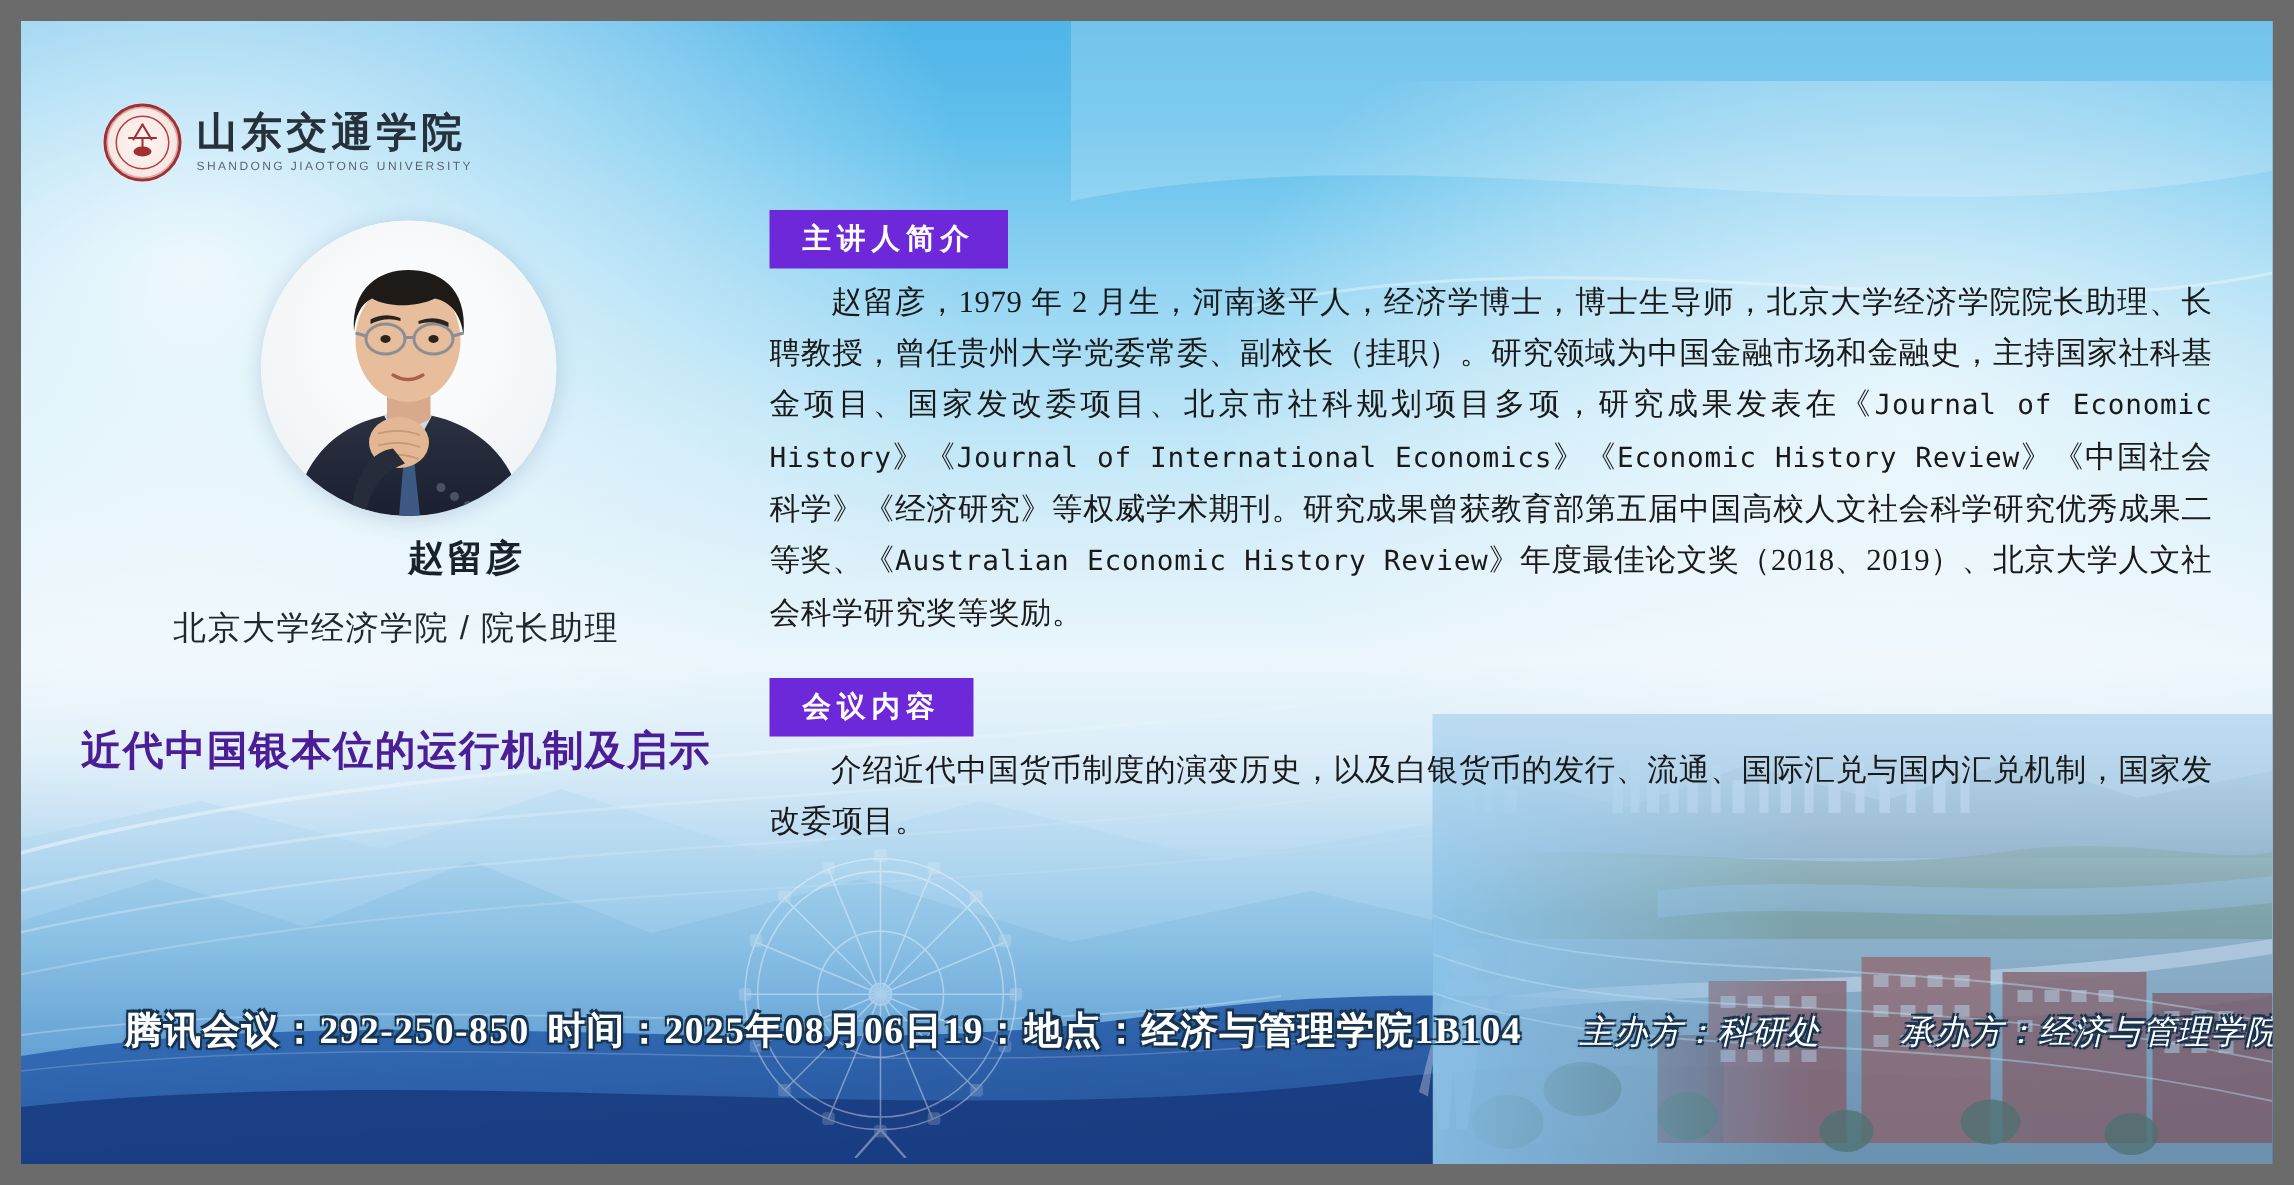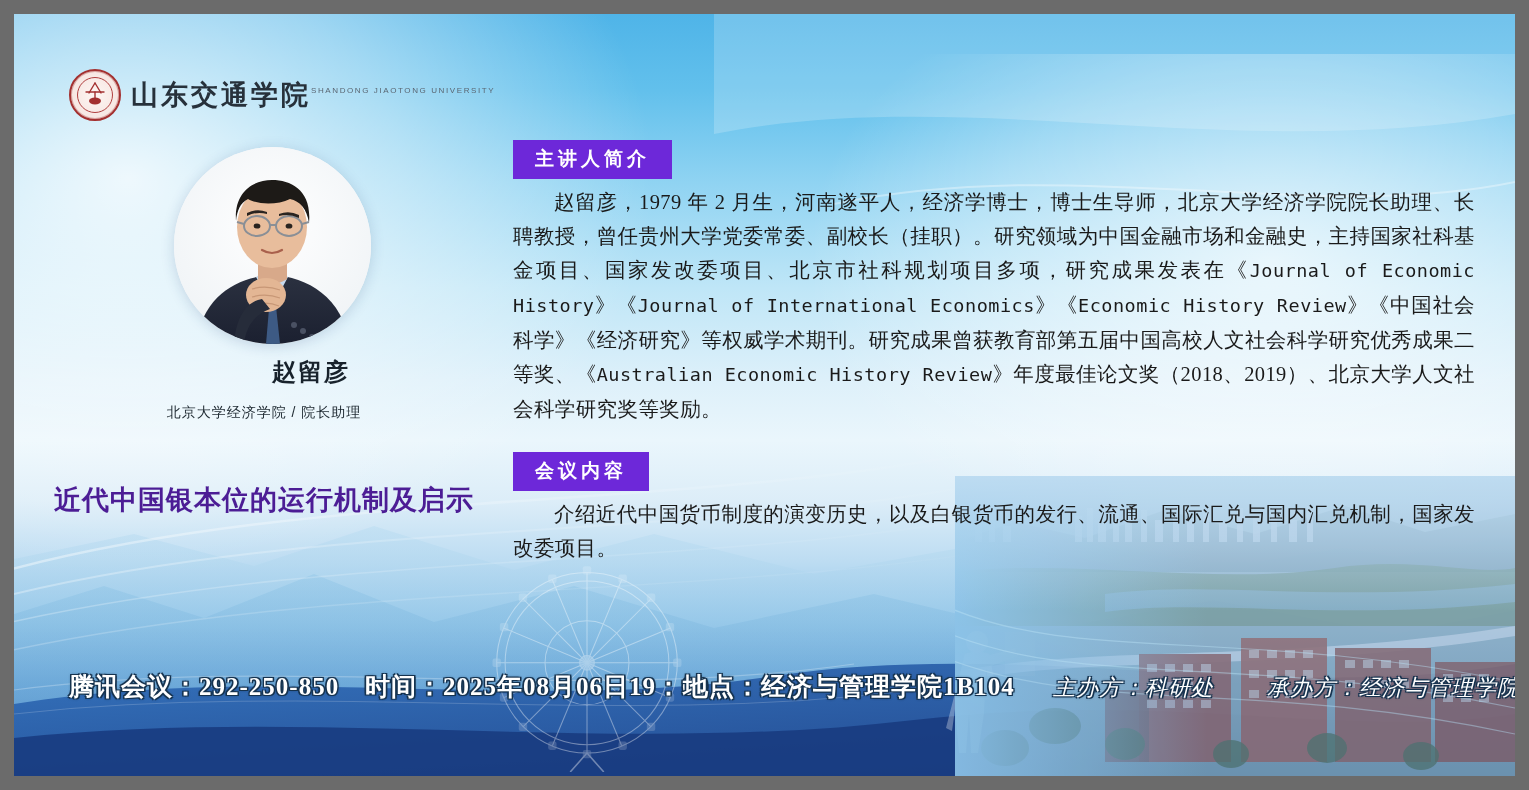--- a/index.html
+++ b/index.html
@@ -76,21 +76,21 @@
     box-shadow:0 0 0 1px rgba(163,48,48,.35) inset;
   }
   .logo-seal::before{
     content:"";position:absolute;left:6px;top:6px;right:6px;bottom:6px;
     border:1px solid #b04040;border-radius:50%;
   }
   .logo-seal-mark{
     position:absolute;left:50%;top:46%;transform:translate(-50%,-50%);
     width:22px;height:24px;
   }
-  .logo-text{display:flex;line-height:1;}
+  .logo-text{display:flex;flex-direction:column;line-height:1;}
   .logo-cn{
     font-family:"Liberation Serif","DejaVu Serif",serif;
     font-weight:bold;font-size:27px;letter-spacing:3px;color:#27313b;
   }
   .logo-en{
     font-size:8px;letter-spacing:1.6px;color:#5a6672;margin-top:5px;
     font-family:"Liberation Sans",sans-serif;
   }
 
   
@@ -102,21 +102,21 @@
     box-shadow:0 2px 14px rgba(20,60,110,.18);
   }
   #speaker-name{
     position:absolute;left:258px;top:342px;
     font-family:"Liberation Sans","DejaVu Sans",sans-serif;
     font-weight:bold;font-size:24px;color:#18222c;letter-spacing:2px;
   }
   #speaker-affil{
     position:absolute;left:0;top:390px;width:500px;text-align:center;
     font-family:"Liberation Sans","DejaVu Sans",sans-serif;
-    font-size:14px;color:#1d2830;letter-spacing:1px;
+    font-size:22px;color:#1d2830;letter-spacing:1px;
   }
   #lecture-title{
     position:absolute;left:0;top:468px;width:500px;text-align:center;
     font-family:"Liberation Sans","DejaVu Sans",sans-serif;
     font-weight:bold;font-size:27px;color:#4c1d95;letter-spacing:1px;
   }
 
   
   #content-col{position:absolute;left:499px;top:126px;width:962px;}
 
@@ -156,21 +156,21 @@
        0 0 3px rgba(10,30,55,.9);
   }
   .foot-serif{
     font-family:"Liberation Serif","DejaVu Serif",serif;
     font-weight:bold;font-size:25px;letter-spacing:1px;
   }
   .foot-kai{
     font-family:"Liberation Serif","DejaVu Serif",serif;
     font-weight:normal;font-style:italic;font-size:22px;letter-spacing:1px;
   }
-  #foot-meeting{left:55px;top:6px;}
+  #foot-meeting{left:69px;top:6px;}
   #foot-time{left:316px;top:6px;padding-left:35px;}
   #foot-place{left:669px;top:6px;}
   #foot-host{left:1039px;top:9px;}
   #foot-organizer{left:1253px;top:9px;text-align:center;}
 </style>
 </head>
 <body>
 
 <div id="poster-frame">
 

